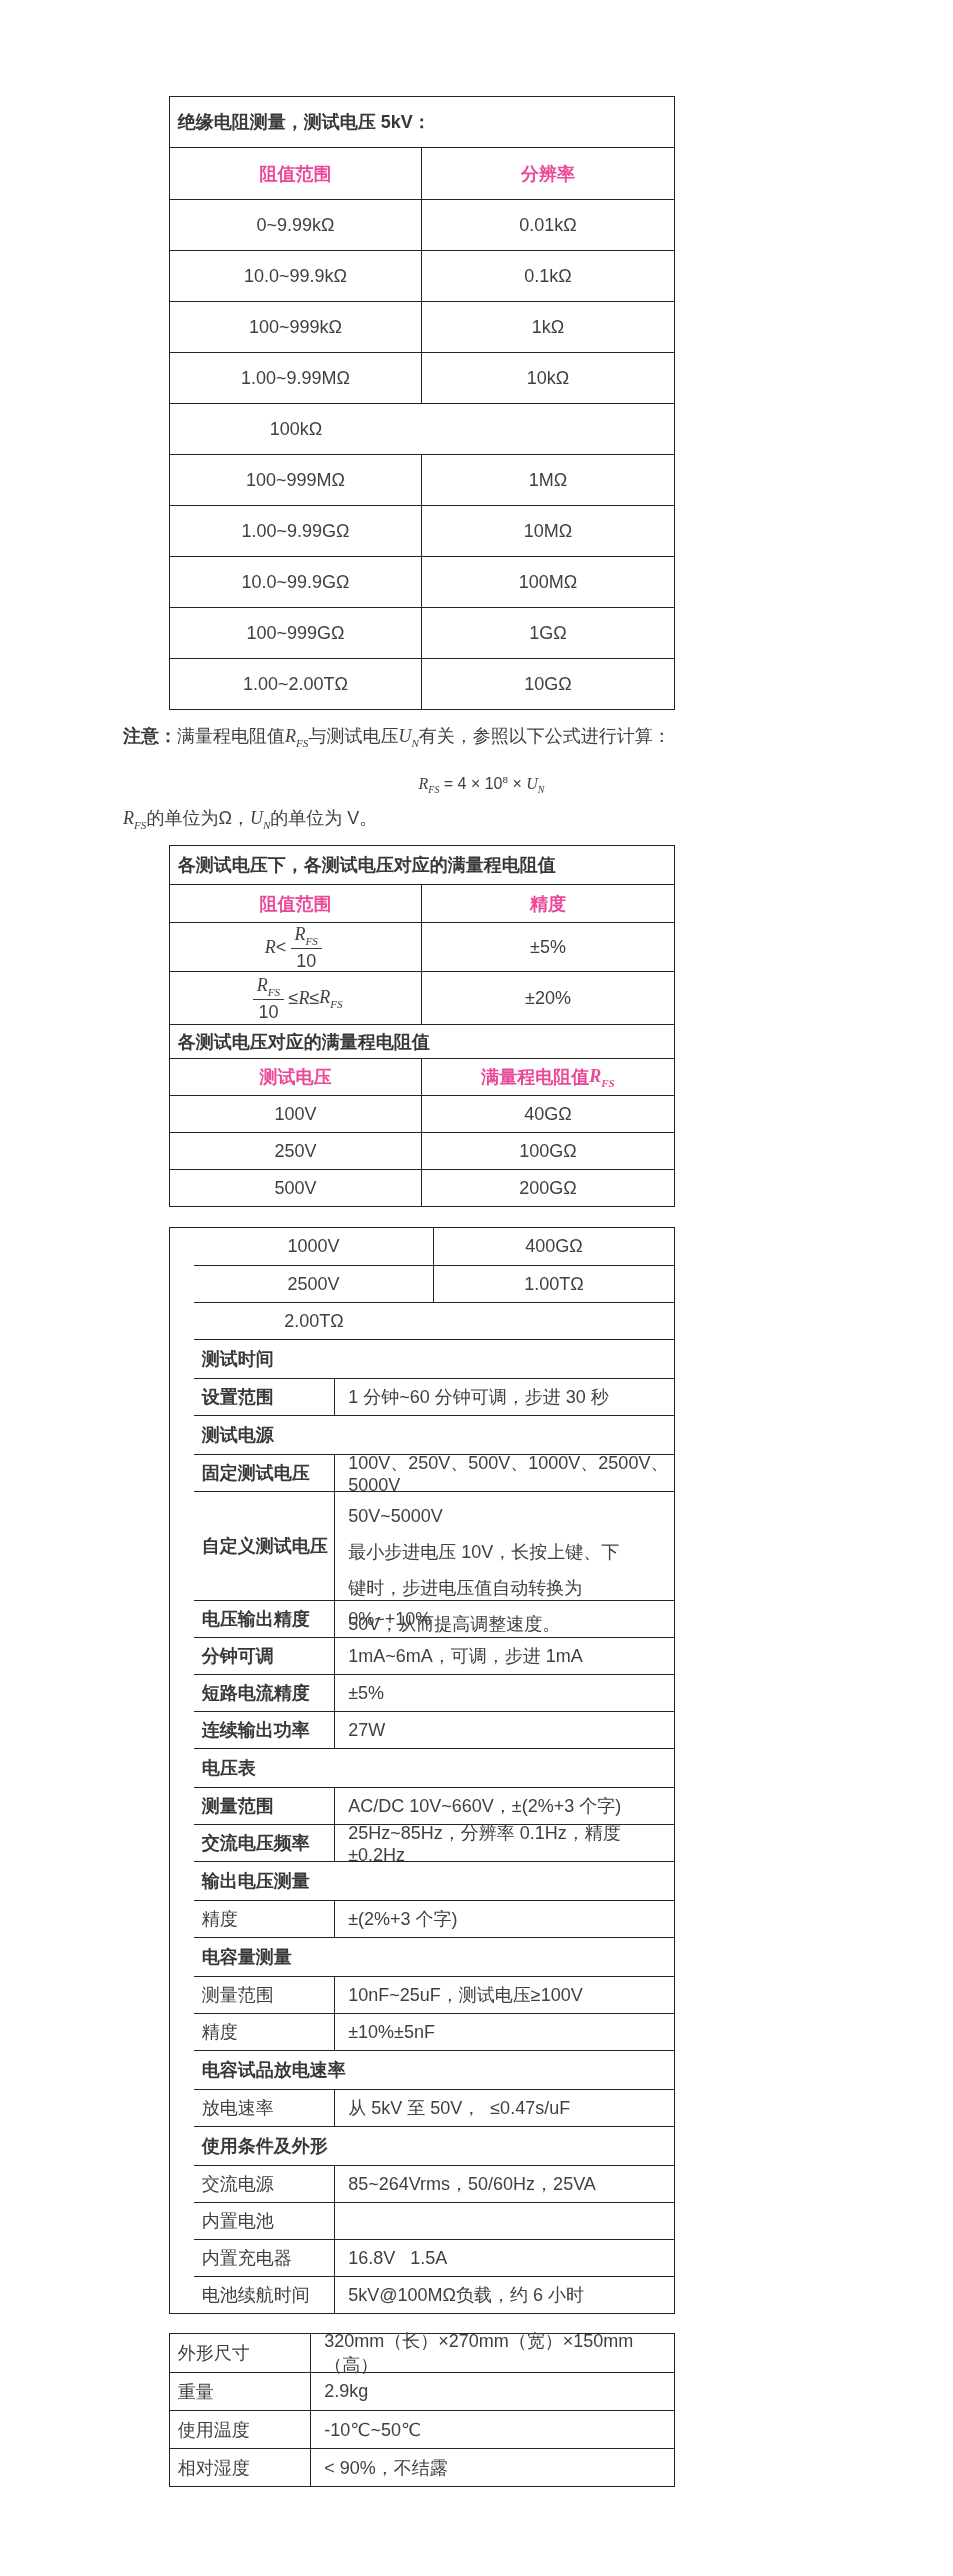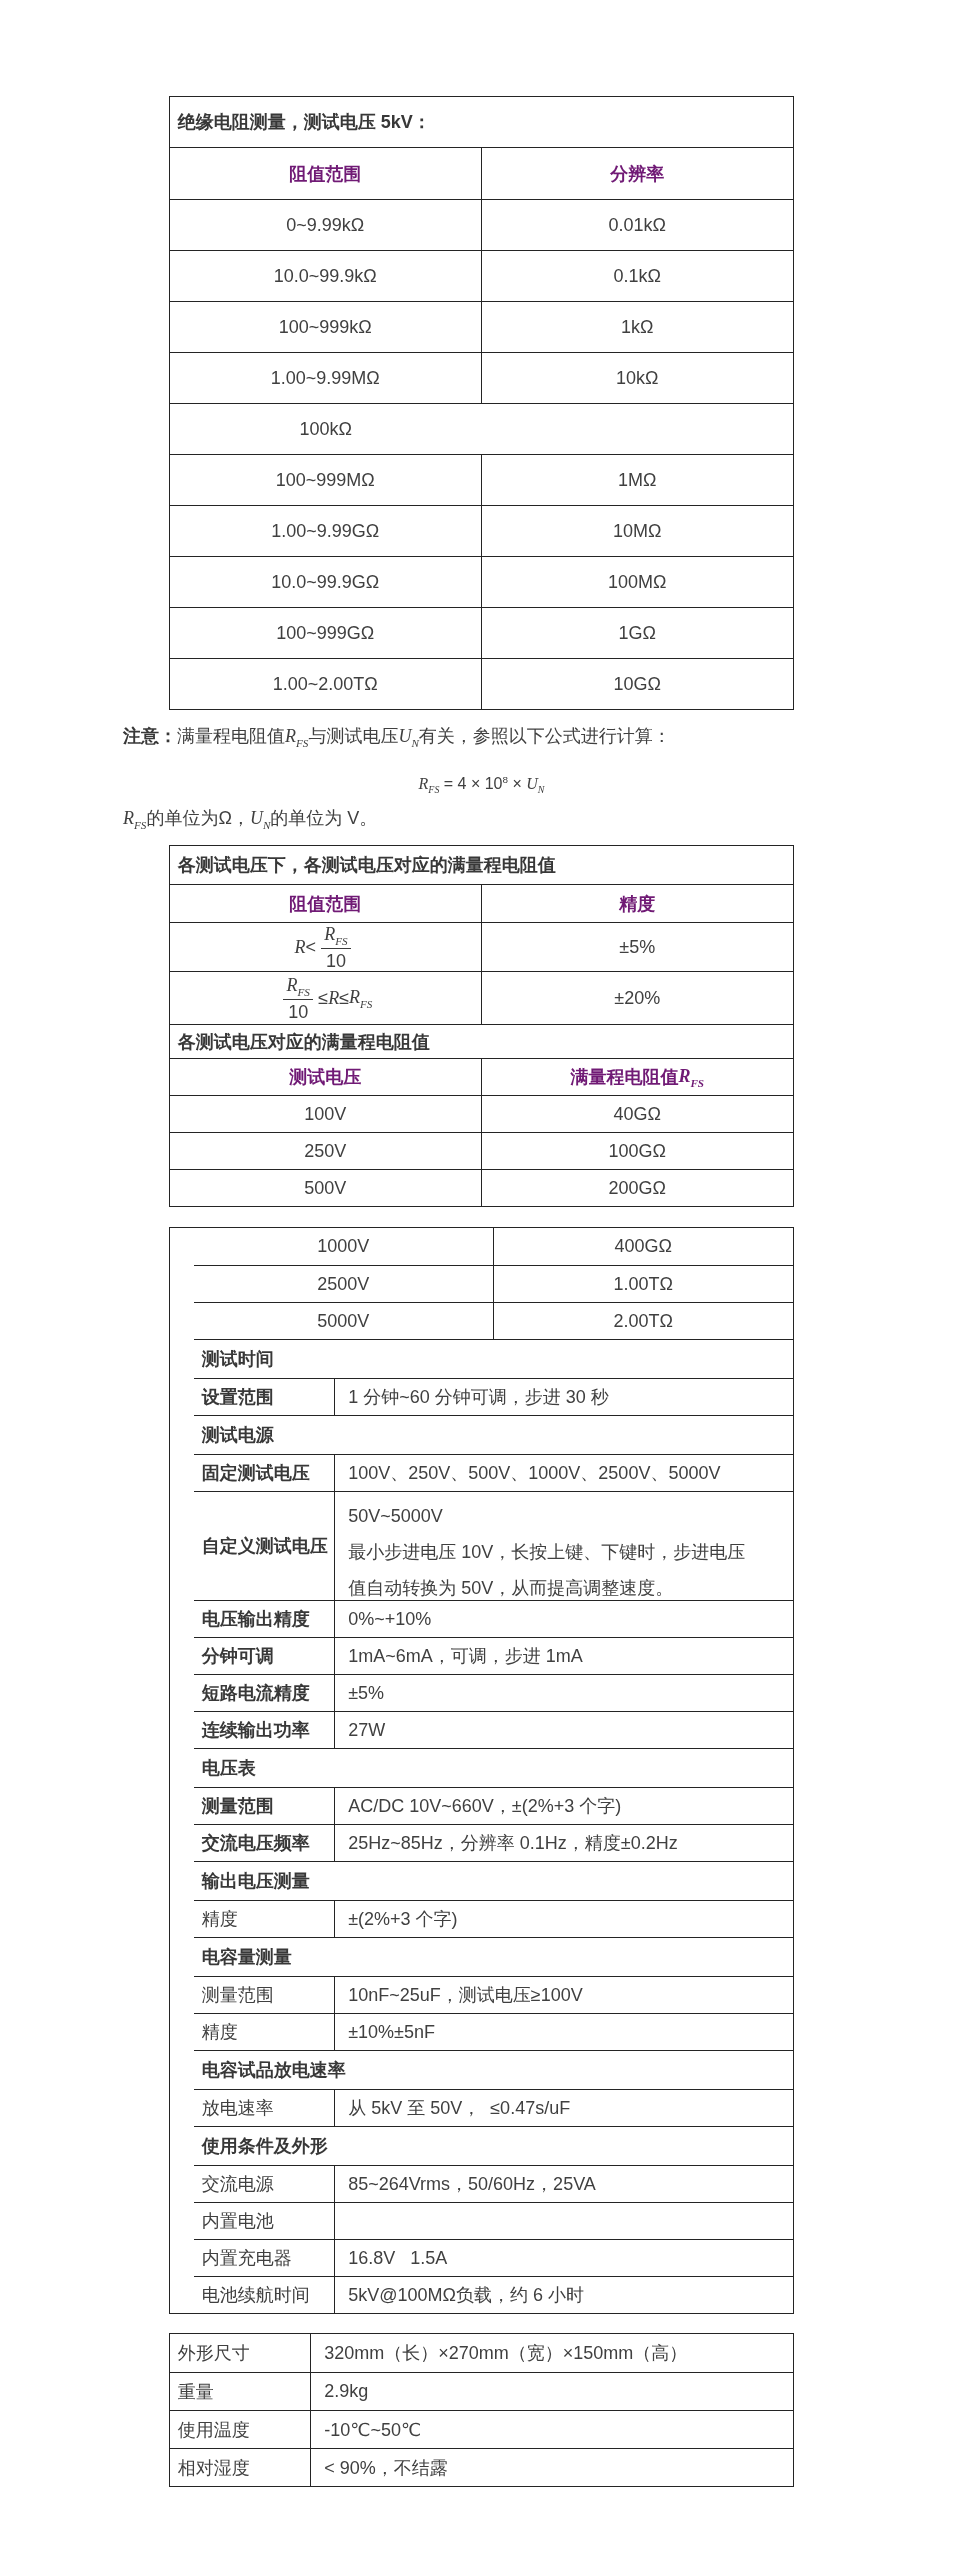--- a/index.html
+++ b/index.html
@@ -2,34 +2,34 @@
 <html style="font-size:9.6px"><head>
 <meta charset="utf-8">
 <style>
   html,body{margin:0;padding:0;}
   body{
     width:954px;min-height:2576px;background:#ffffff;
     font-family:"Liberation Sans","DejaVu Sans",sans-serif;
     color:#404040;font-size:18px;
   }
   .doc{position:relative;width:954px;}
-  .box{margin-left:169px;width:625px;border:1.2px solid #242424;box-sizing:border-box;background:#fff;}
+  .box{margin-left:169px;width:506px;border:1.2px solid #242424;box-sizing:border-box;background:#fff;}
   .t1{margin-top:96px;}
   .t2{margin-top:12px;}
   .t3{margin-top:20px;padding-left:24px;}
   .t4{margin-top:19px;}
   .trow{display:flex;border-top:1.2px solid #242424;box-sizing:border-box;align-items:stretch;}
   .trow.nt{border-top:none;}
   .h84{height:50px}.h86{height:52px}.h85{height:51px}
   .h64{height:38px}.h82{height:49px}.h88{height:53px}.h56{height:34px}
   .h62{height:37px}.h65{height:39px}.h182{height:109px}.h63{height:38px}
   .title-row{align-items:center;padding-left:7.8px;font-weight:bold;color:#383838;}
   .cols .c{width:50%;display:flex;align-items:center;justify-content:center;text-align:center;}
   .cols .c.l{border-right:1.2px solid #242424;box-sizing:border-box;}
-  .head .c{font-weight:bold;color:#701a75;}
+  .head .c{font-weight:bold;color:#ec4899;}
   .sec{align-items:center;padding-left:7.8px;font-weight:bold;color:#383838;}
   .spec .lab{flex:0 0 141px;width:141px;display:flex;align-items:center;padding-left:7.8px;border-right:1.2px solid #242424;box-sizing:border-box;}
   .spec .lab.bold{font-weight:bold;color:#383838;}
   .spec .val{flex:1;display:flex;align-items:center;padding-left:13.2px;white-space:pre-wrap;}
   .spec .val2{flex:1;padding:6px 42px 4.8px 13.2px;line-height:36px;white-space:pre-wrap;}
   .b{font-weight:bold;color:#383838;}
   .mi{font-family:"Liberation Serif","DejaVu Serif",serif;font-style:italic;}
   sub,sup{font-size:0.62em;}
   .frac{display:inline-block;vertical-align:middle;text-align:center;margin:0 4.8px;line-height:1.12;}
   .fnum{display:block;border-bottom:1.2px solid #3a3a3a;padding:0 3.6px 1.8px;}
@@ -145,21 +145,20 @@
   </section>
 
   <section class="box t3">
     <div id="t3volts" style="display:contents"><div class="trow cols h62 nt">
           <div class="c l">1000V</div>
           <div class="c">400GΩ</div>
         </div><div class="trow cols h62">
           <div class="c l">2500V</div>
           <div class="c">1.00TΩ</div>
         </div><div class="trow cols h62">
-          <div class="c l">5000V</div>
           <div class="c">2.00TΩ</div>
         </div></div>
     <div id="t3items" style="display:contents"><div class="trow sec h65">
           <span class="">测试时间</span>
         </div><div class="trow spec h62">
           <div class="lab bold">设置范围</div>
           <div class="val">1 分钟~60 分钟可调，步进 30 秒</div>
         </div><div class="trow sec h65">
           <span class="">测试电源</span>
         </div><div class="trow spec h62">

